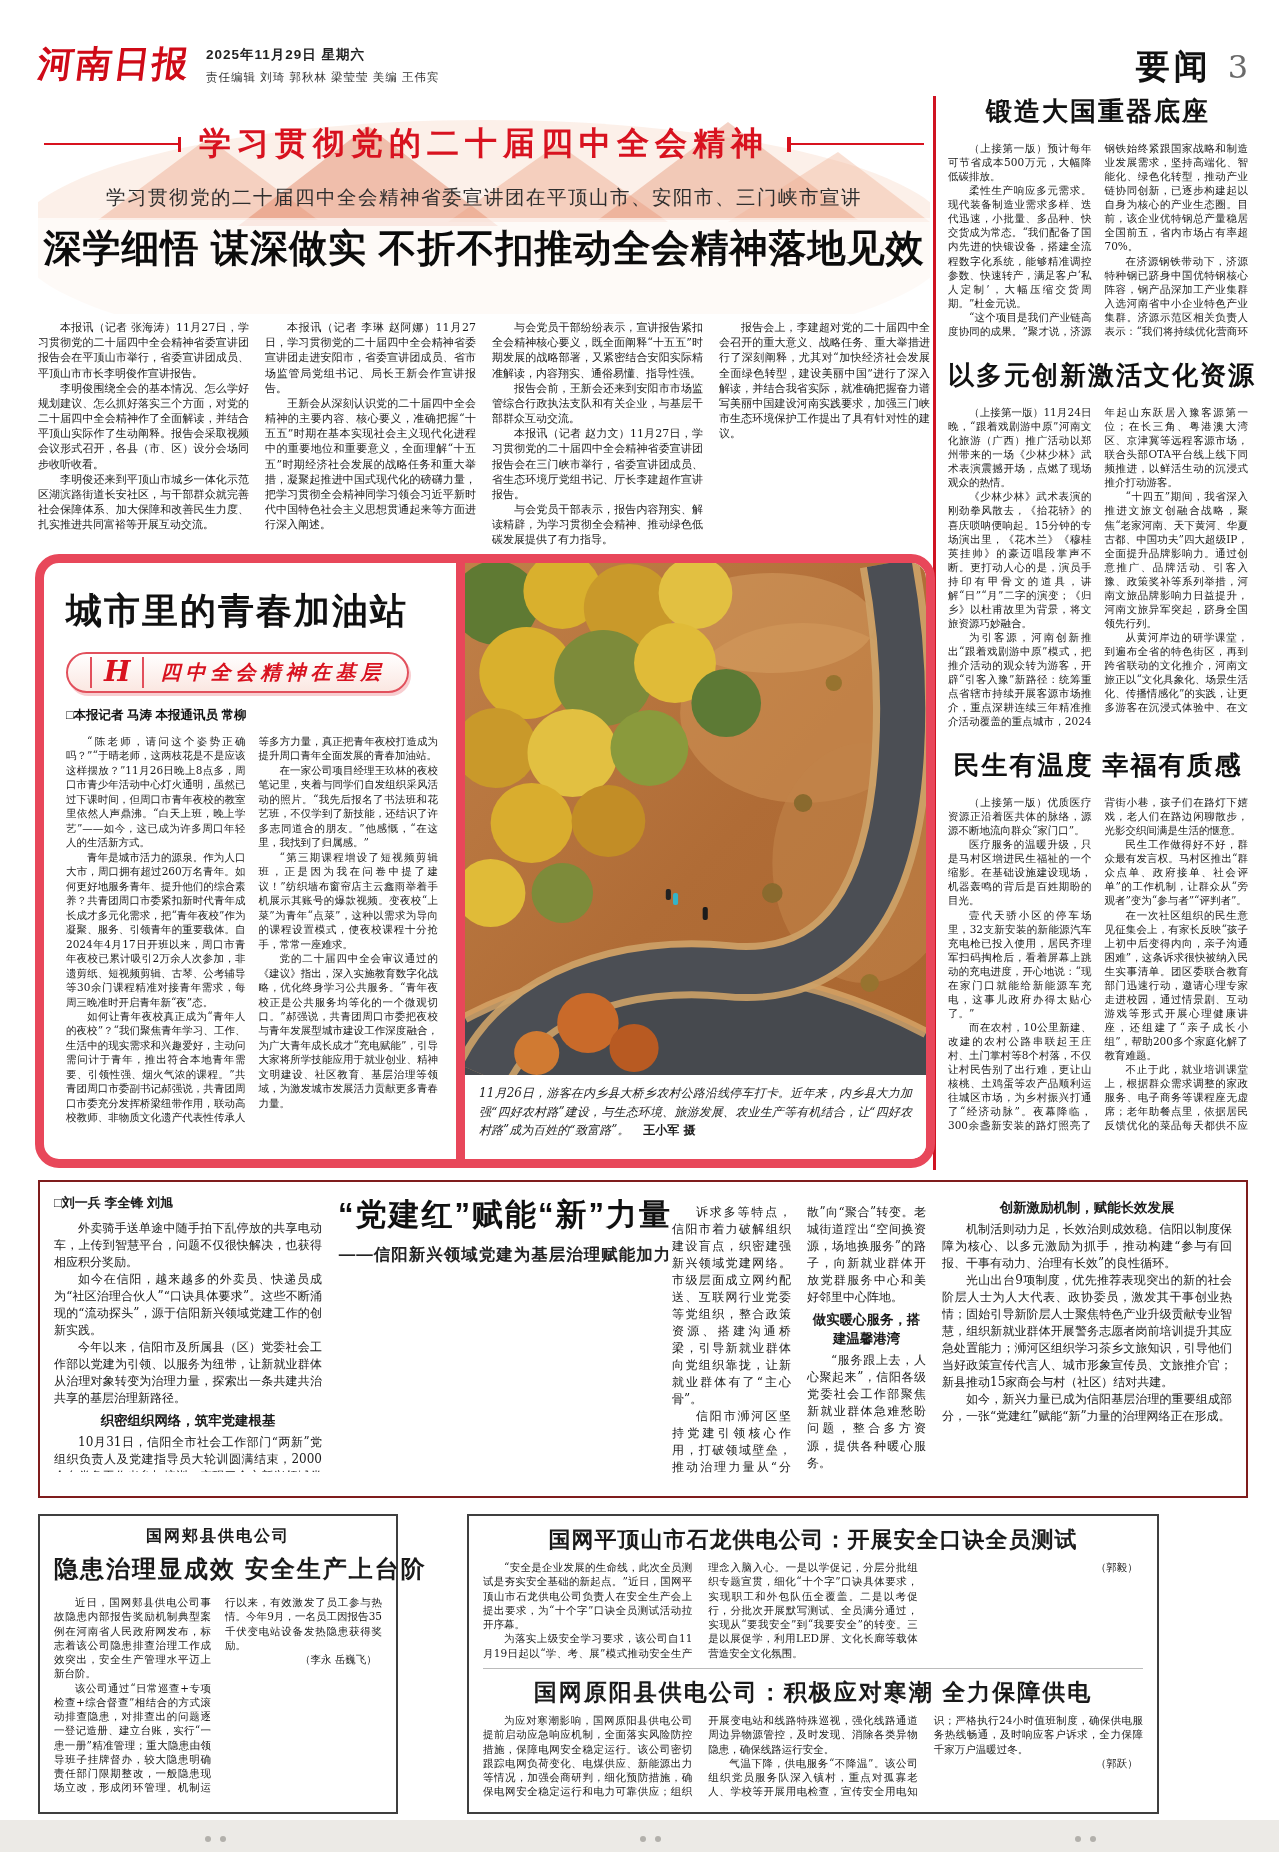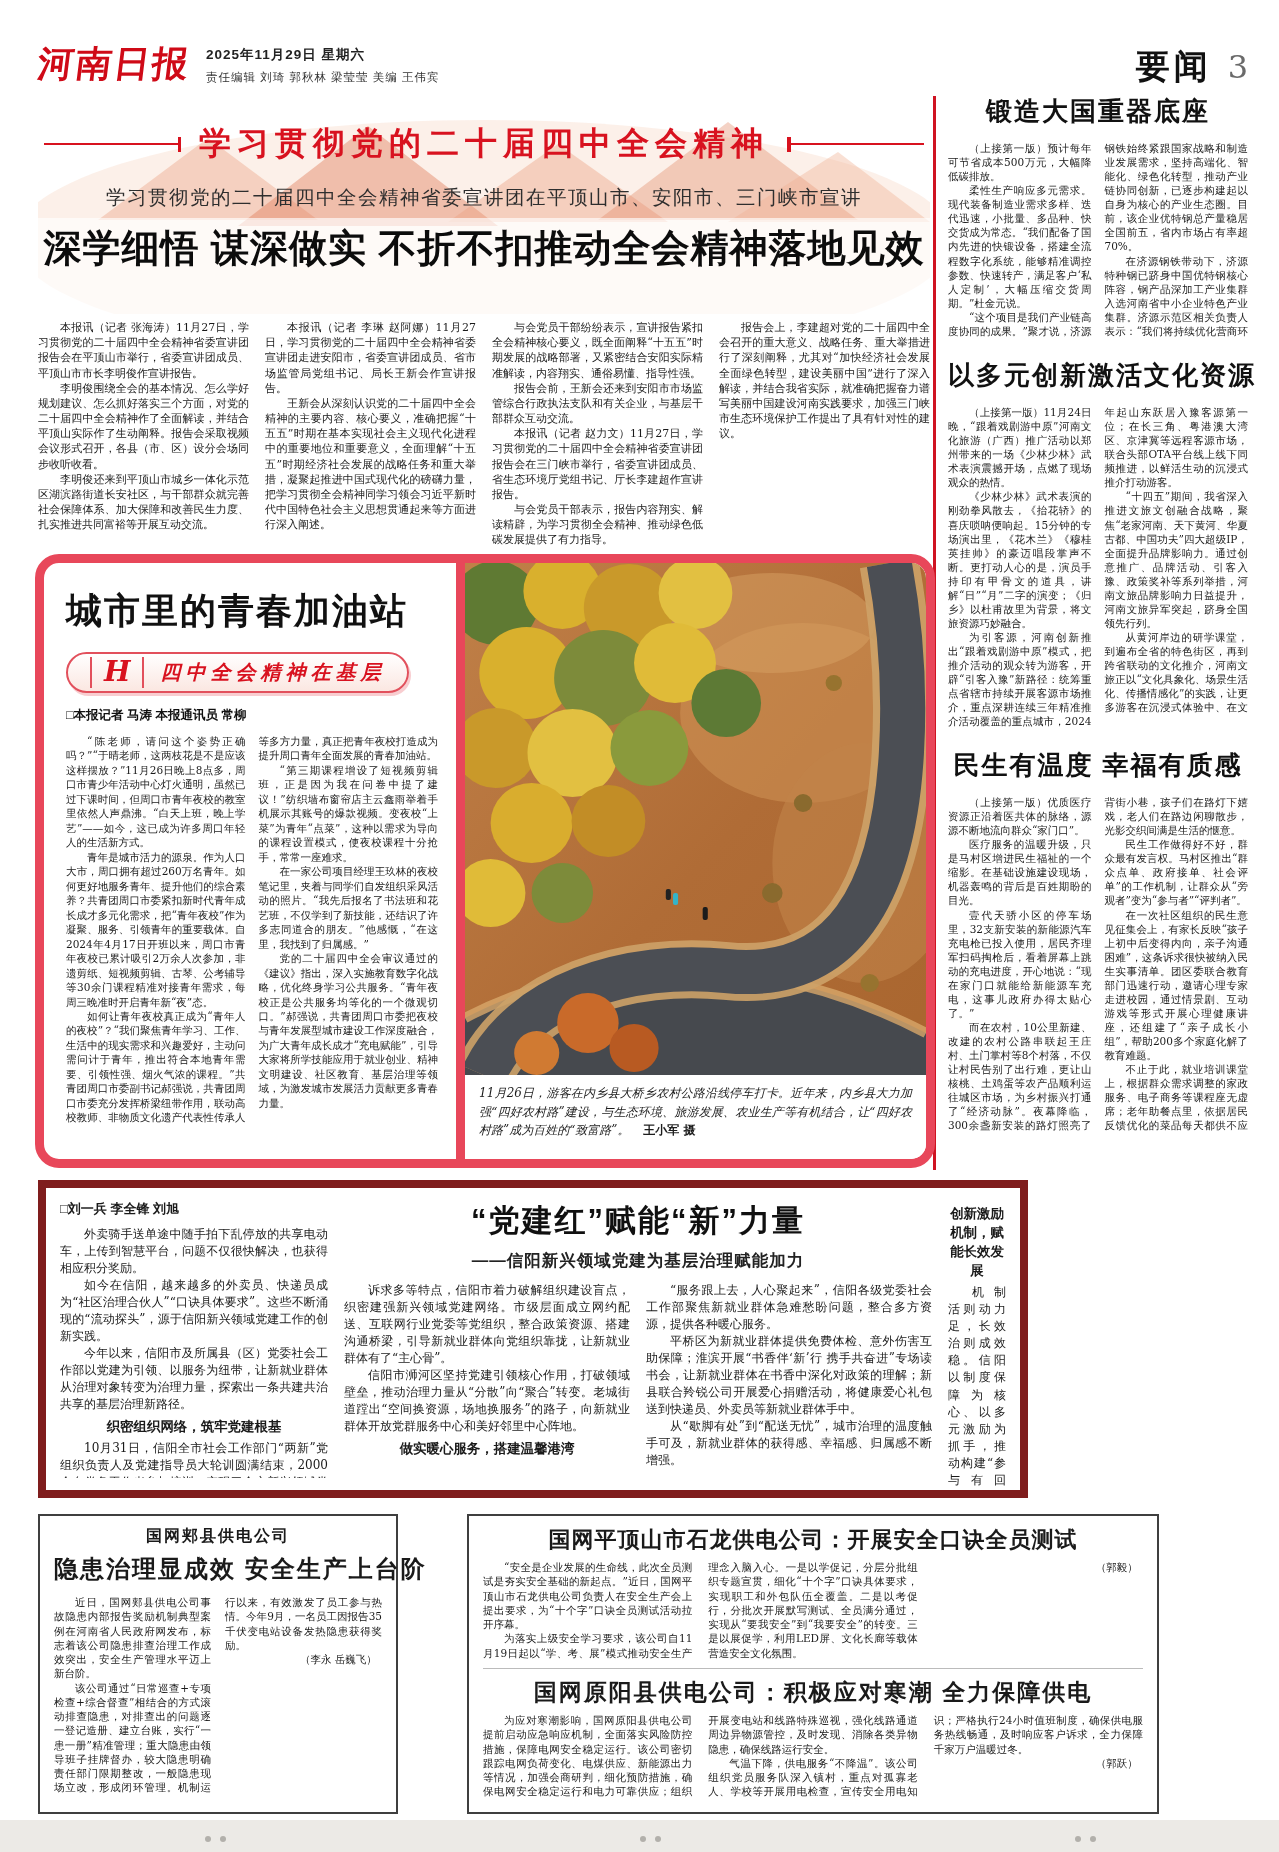--- a/index.html
+++ b/index.html
@@ -67,25 +67,25 @@
 
   
   .rart{left:948px;width:300px}
   .rart h3{font-size:26px;font-weight:900;text-align:center;letter-spacing:2px;color:#111;white-space:nowrap}
   .rart .flow{margin-top:12px;column-count:2;column-gap:13px;font-size:10.5px;line-height:1.34}
   #ra1{top:94px;height:260px}   #ra1 .flow{height:206px}
   #ra2{top:358px;height:392px}  #ra2 .flow{height:336px}
   #ra3{top:748px;height:404px}  #ra3 .flow{height:348px}
 
   
-  #middle{top:1180px;left:38px;width:990px;height:318px;border:8px solid #7f1d1d;
+  #middle{top:1180px;left:38px;width:1210px;height:318px;border:2px solid #7f1d1d;
           padding:12px 14px;display:flex;gap:16px;background:#fff}
   .m-byline{font-size:13px;font-weight:bold;font-family:"Liberation Sans",sans-serif;margin-bottom:8px}
   .m-col1{width:268px}.m-col1 .flow{height:252px;font-size:12px;line-height:1.42}
-  .m-mid{width:588px;display:flex;flex-direction:column}
+  .m-mid{width:588px;display:flex;flex-direction:row}
   .m-head{text-align:center}
   .m-h1{font-size:31px;font-weight:900;color:#101010;letter-spacing:2px}
   .m-h2{font-size:16.5px;font-weight:600;color:#222;margin-top:8px;letter-spacing:1px}
   .m-mid .flow{margin-top:10px;flex:1;column-count:2;column-gap:16px;font-size:12px;line-height:1.42}
   .m-col4{flex:1}.m-col4 .flow{height:286px;font-size:12px;line-height:1.42}
 
   
   .bbox{border:2px solid #3f3f3f;background:#fff}
   #bleft{top:1514px;left:38px;width:360px;height:300px;padding:10px 14px}
   .b-org{text-align:center;font-size:16px;font-weight:bold;letter-spacing:2px}
@@ -159,22 +159,22 @@
     <h2 class="f-title">城市里的青春加油站</h2>
     <div class="badge">
       <span class="badge-h">H</span>
       <span class="badge-text">四中全会精神在基层</span>
     </div>
     <div class="f-byline">□本报记者 马涛 本报通讯员 常柳</div>
     <div class="f-body flow">
         <p class="it-p">“陈老师，请问这个姿势正确吗？”“于晴老师，这两枝花是不是应该这样摆放？”11月26日晚上8点多，周口市青少年活动中心灯火通明，虽然已过下课时间，但周口市青年夜校的教室里依然人声鼎沸。“白天上班，晚上学艺”——如今，这已成为许多周口年轻人的生活新方式。</p>
         <p class="it-p">青年是城市活力的源泉。作为人口大市，周口拥有超过260万名青年。如何更好地服务青年、提升他们的综合素养？共青团周口市委紧扣新时代青年成长成才多元化需求，把“青年夜校”作为凝聚、服务、引领青年的重要载体。自2024年4月17日开班以来，周口市青年夜校已累计吸引2万余人次参加，非遗剪纸、短视频剪辑、古琴、公考辅导等30余门课程精准对接青年需求，每周三晚准时开启青年新“夜”态。</p>
         <p class="it-p">如何让青年夜校真正成为“青年人的夜校”？“我们聚焦青年学习、工作、生活中的现实需求和兴趣爱好，主动问需问计于青年，推出符合本地青年需要、引领性强、烟火气浓的课程。”共青团周口市委副书记郝强说，共青团周口市委充分发挥桥梁纽带作用，联动高校教师、非物质文化遗产代表性传承人等多方力量，真正把青年夜校打造成为提升周口青年全面发展的青春加油站。</p>
+        <p class="it-p">在一家公司项目经理王玖林的夜校笔记里，夹着与同学们自发组织采风活动的照片。“我先后报名了书法班和花艺班，不仅学到了新技能，还结识了许多志同道合的朋友。”他感慨，“在这里，我找到了归属感。”</p>
         <p class="it-p">“第三期课程增设了短视频剪辑班，正是因为我在问卷中提了建议！”纺织墙布窗帘店主云鑫雨举着手机展示其账号的爆款视频。变夜校“上菜”为青年“点菜”，这种以需求为导向的课程设置模式，使夜校课程十分抢手，常常一座难求。</p>
-        <p class="it-p">在一家公司项目经理王玖林的夜校笔记里，夹着与同学们自发组织采风活动的照片。“我先后报名了书法班和花艺班，不仅学到了新技能，还结识了许多志同道合的朋友。”他感慨，“在这里，我找到了归属感。”</p>
         <p class="it-p">党的二十届四中全会审议通过的《建议》指出，深入实施教育数字化战略，优化终身学习公共服务。“青年夜校正是公共服务均等化的一个微观切口。”郝强说，共青团周口市委把夜校与青年发展型城市建设工作深度融合，为广大青年成长成才“充电赋能”，引导大家将所学技能应用于就业创业、精神文明建设、社区教育、基层治理等领域，为激发城市发展活力贡献更多青春力量。</p>
       </div>
   </div>
   <div class="f-div"></div>
   <div class="f-right">
     <svg class="f-photo" viewBox="0 0 450 512" preserveAspectRatio="none">
       <defs>
         <linearGradient id="gbg" x1="0" y1="0" x2="1" y2="1">
           <stop offset="0" stop-color="#c08048"></stop>
             <stop offset="0.55" stop-color="#b06c36"></stop>

